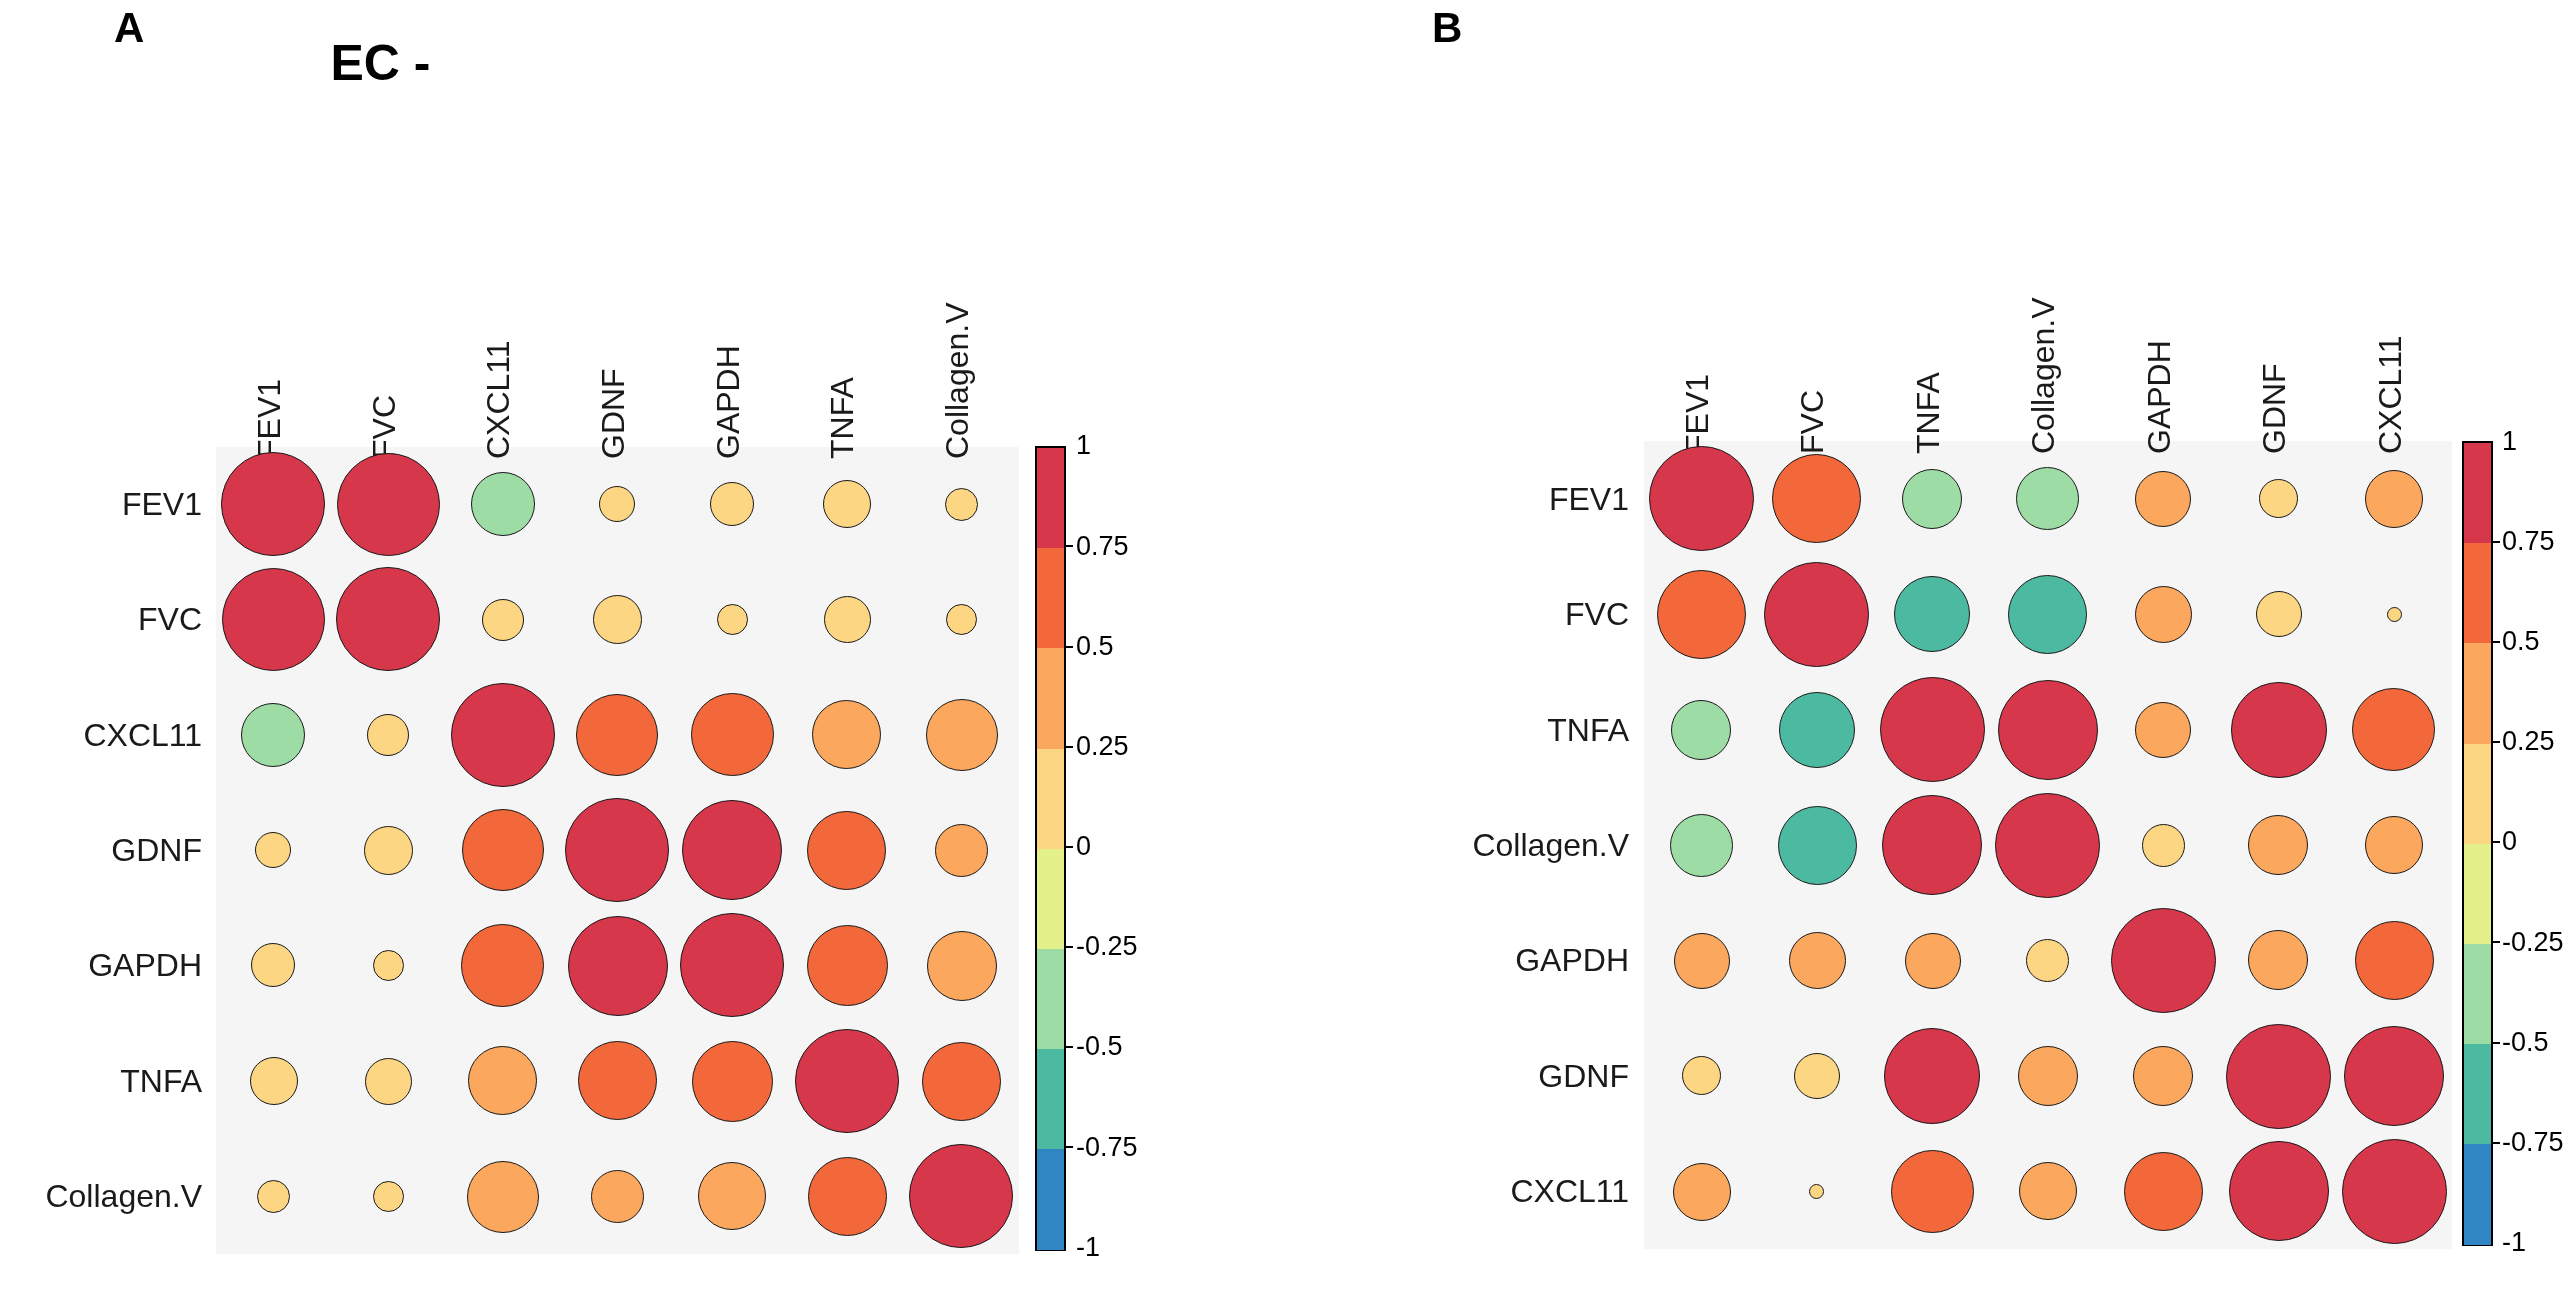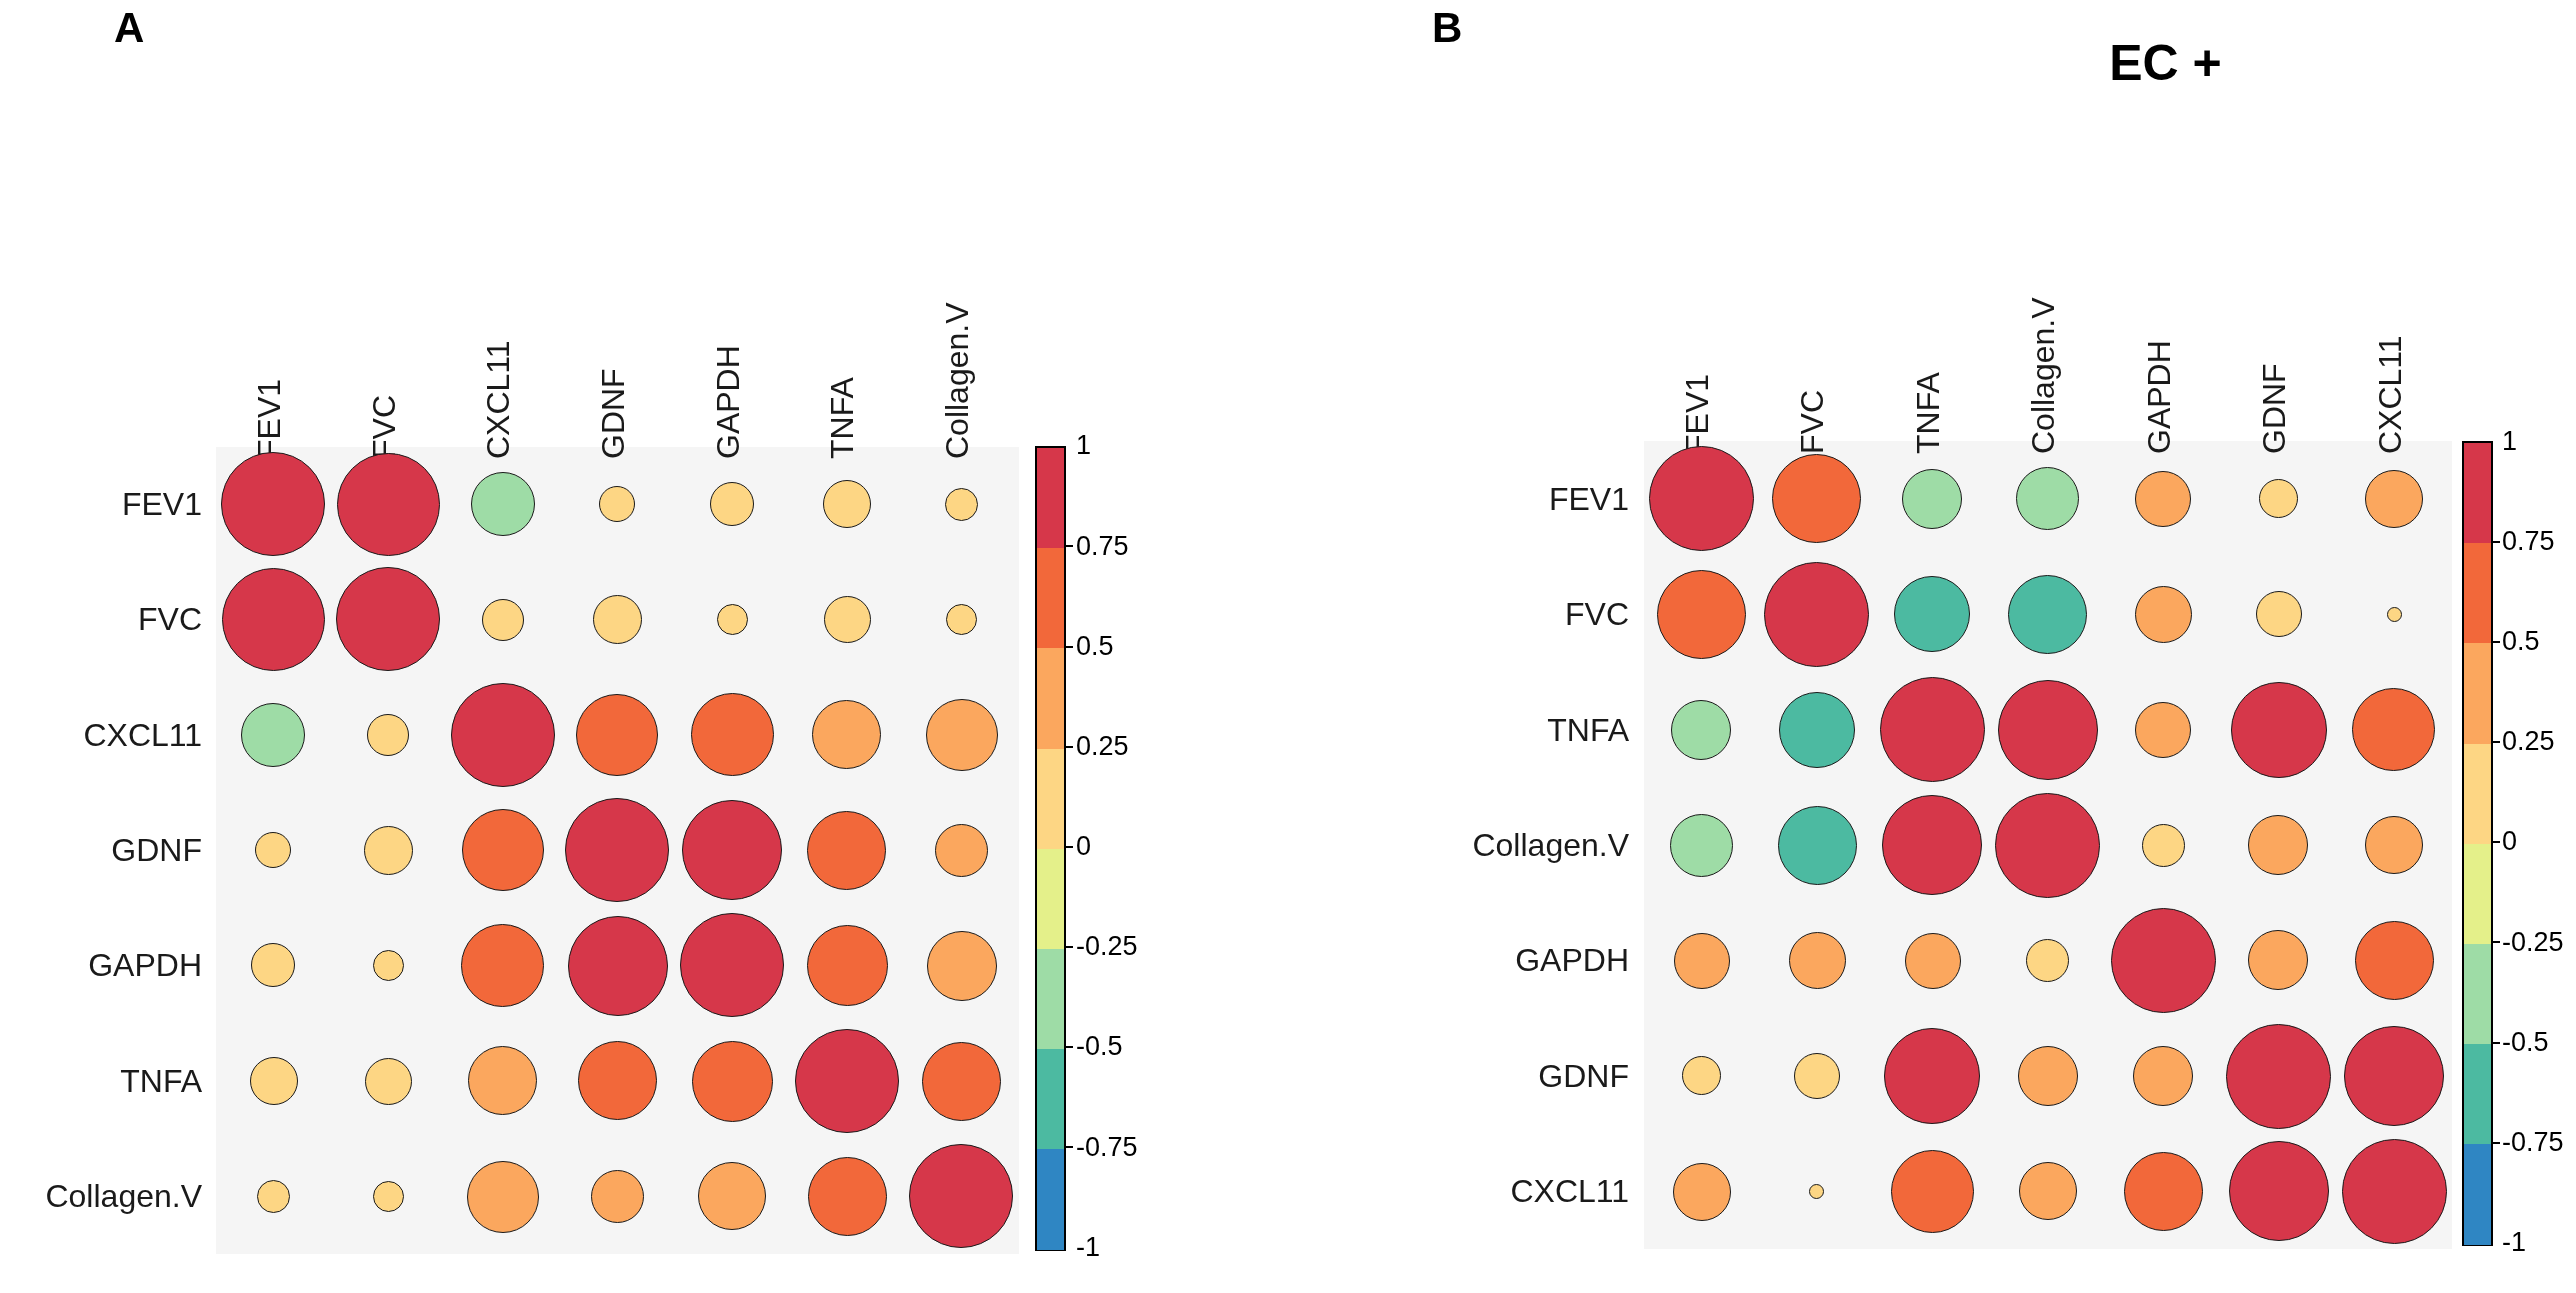--- a/index.html
+++ b/index.html
@@ -41,20 +41,21 @@
     font-family:"Liberation Sans",sans-serif;line-height:1;
   }
 </style>
 </head>
 <body>
 
 <div class="figure">
 
   <div class="panel" id="panel-a">
     <div class="panel-letter" style="left:114px;top:6.7px;">A</div>
+    <div class="panel-title" style="left:222px;top:38px;width:317px;">EC -</div>
     <div class="plot" id="plot-a">
         <div class="grid-bg" style="left: 216px; top: 447px; width: 803px; height: 807px;"></div>
         <div class="col-label" style="left: 285px; top: 427px;">FEV1</div>
         <div class="col-label" style="left: 400px; top: 427px;">FVC</div>
         <div class="col-label" style="left: 514px; top: 427px;">CXCL11</div>
         <div class="col-label" style="left: 629px; top: 427px;">GDNF</div>
         <div class="col-label" style="left: 744px; top: 427px;">GAPDH</div>
         <div class="col-label" style="left: 858px; top: 427px;">TNFA</div>
         <div class="col-label" style="left: 973px; top: 427px;">Collagen.V</div>
         <div class="row-label" style="left: -195px; width: 397px; top: 488px;">FEV1</div>
@@ -139,21 +140,20 @@
         <div class="cb-tick" style="left: 1064px; top: 1046px; width: 8.8px;"></div>
         <div class="cb-label" style="left: 1076px; top: 1033px;">-0.5</div>
         <div class="cb-tick" style="left: 1064px; top: 1146px; width: 8.8px;"></div>
         <div class="cb-label" style="left: 1076px; top: 1134px;">-0.75</div>
         <div class="cb-label" style="left: 1076px; top: 1234px;">-1</div>
       </div>
   </div>
 
   <div class="panel" id="panel-b">
     <div class="panel-letter" style="left:152px;top:6.7px;">B</div>
-    <div class="panel-title" style="left:727px;top:38px;width:317px;">EC +</div>
     <div class="plot" id="plot-b">
         <div class="grid-bg" style="left: 364px; top: 441px; width: 808px; height: 808px;"></div>
         <div class="col-label" style="left: 433px; top: 422px;">FEV1</div>
         <div class="col-label" style="left: 548px; top: 422px;">FVC</div>
         <div class="col-label" style="left: 664px; top: 422px;">TNFA</div>
         <div class="col-label" style="left: 779px; top: 422px;">Collagen.V</div>
         <div class="col-label" style="left: 895px; top: 422px;">GAPDH</div>
         <div class="col-label" style="left: 1010px; top: 422px;">GDNF</div>
         <div class="col-label" style="left: 1126px; top: 422px;">CXCL11</div>
         <div class="row-label" style="left: -48px; width: 397px; top: 483px;">FEV1</div>

